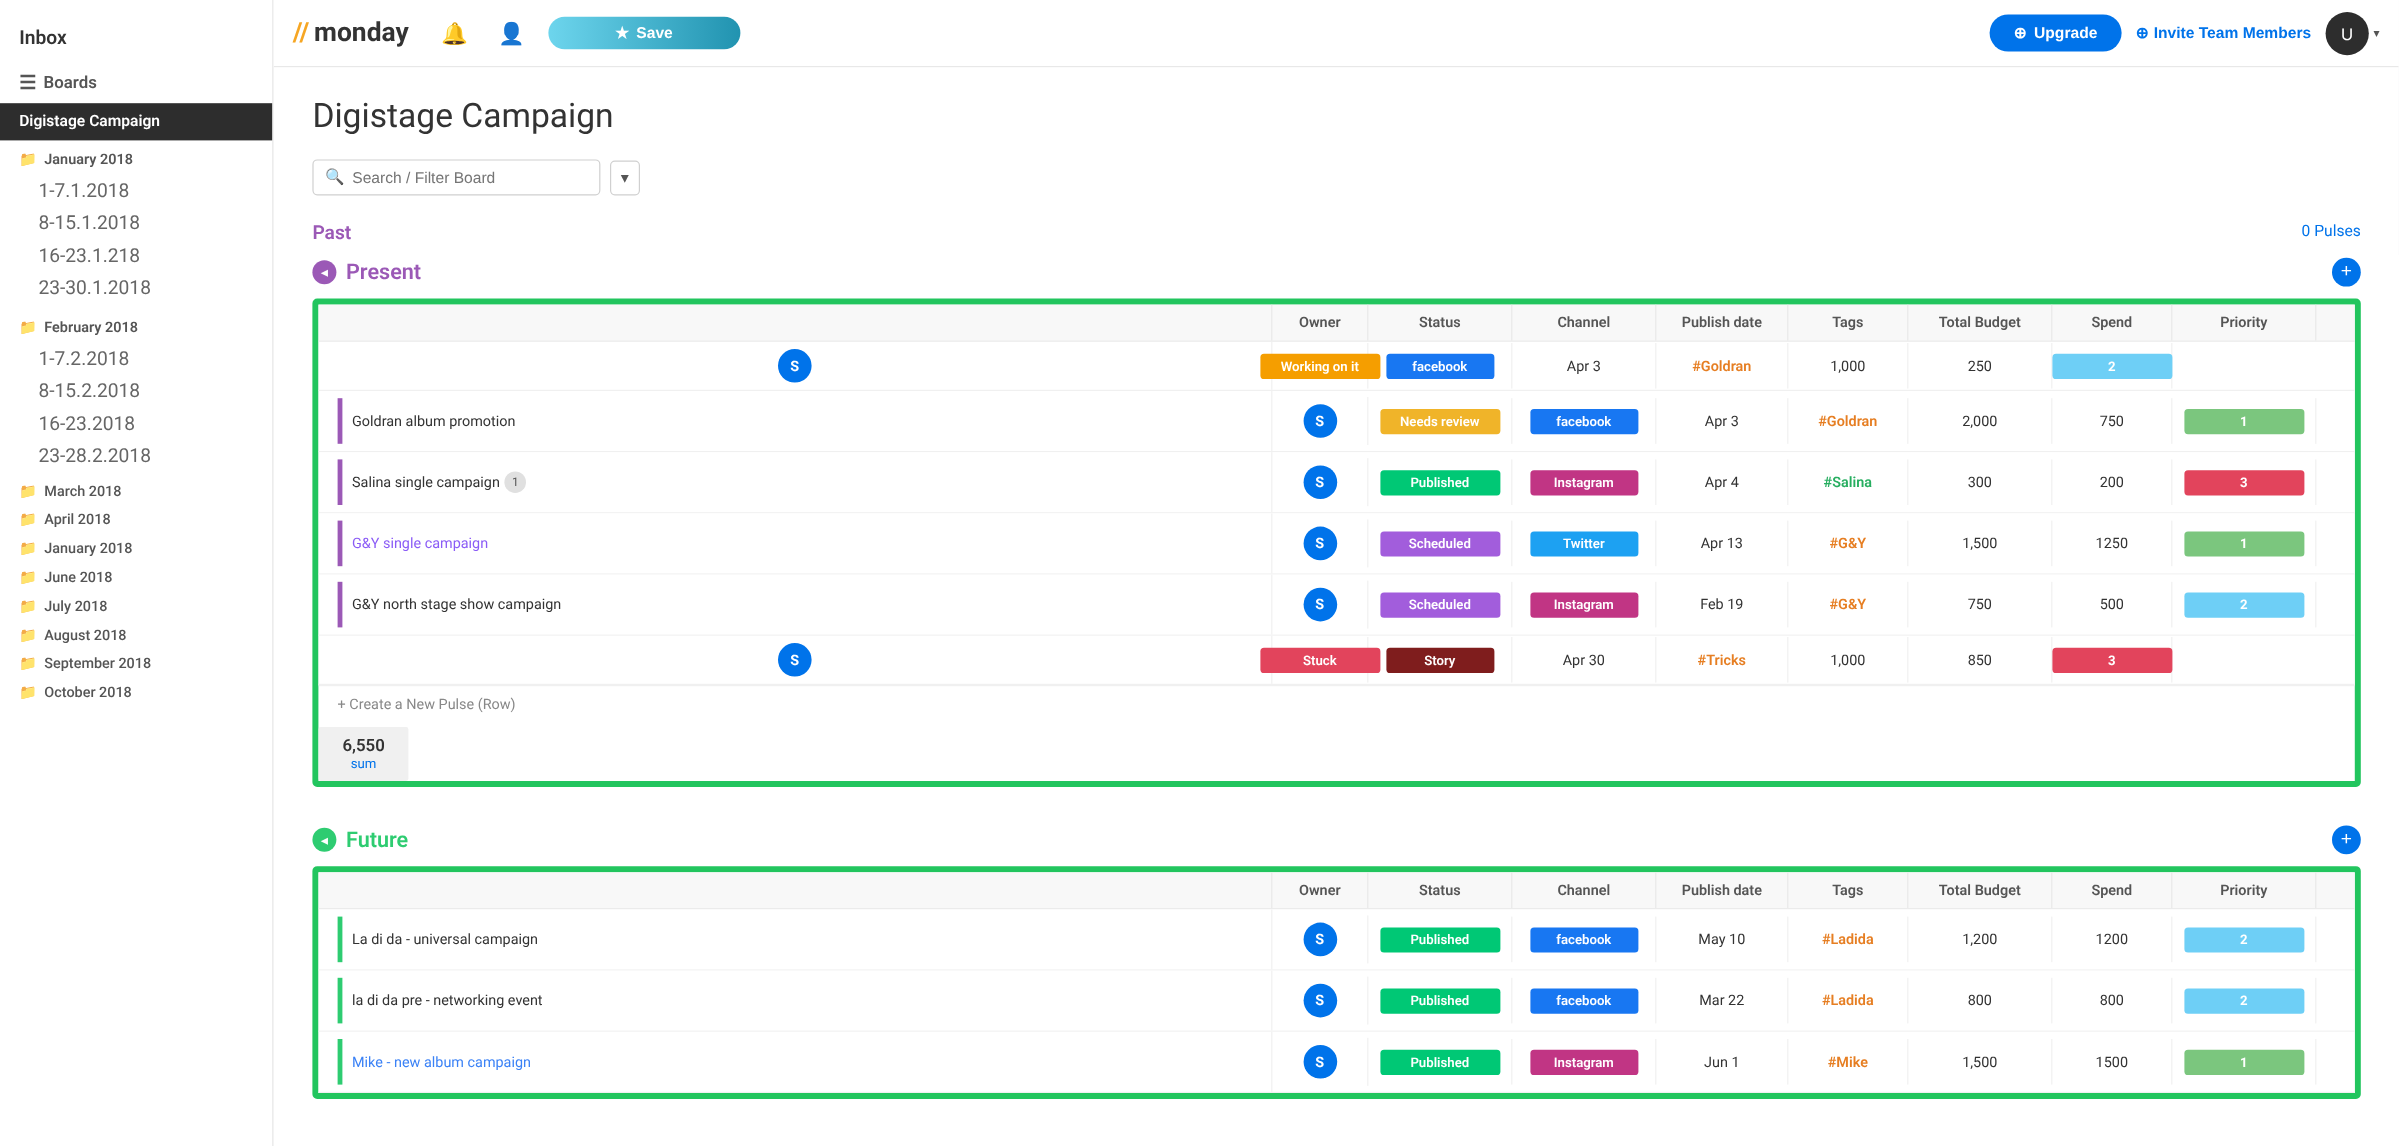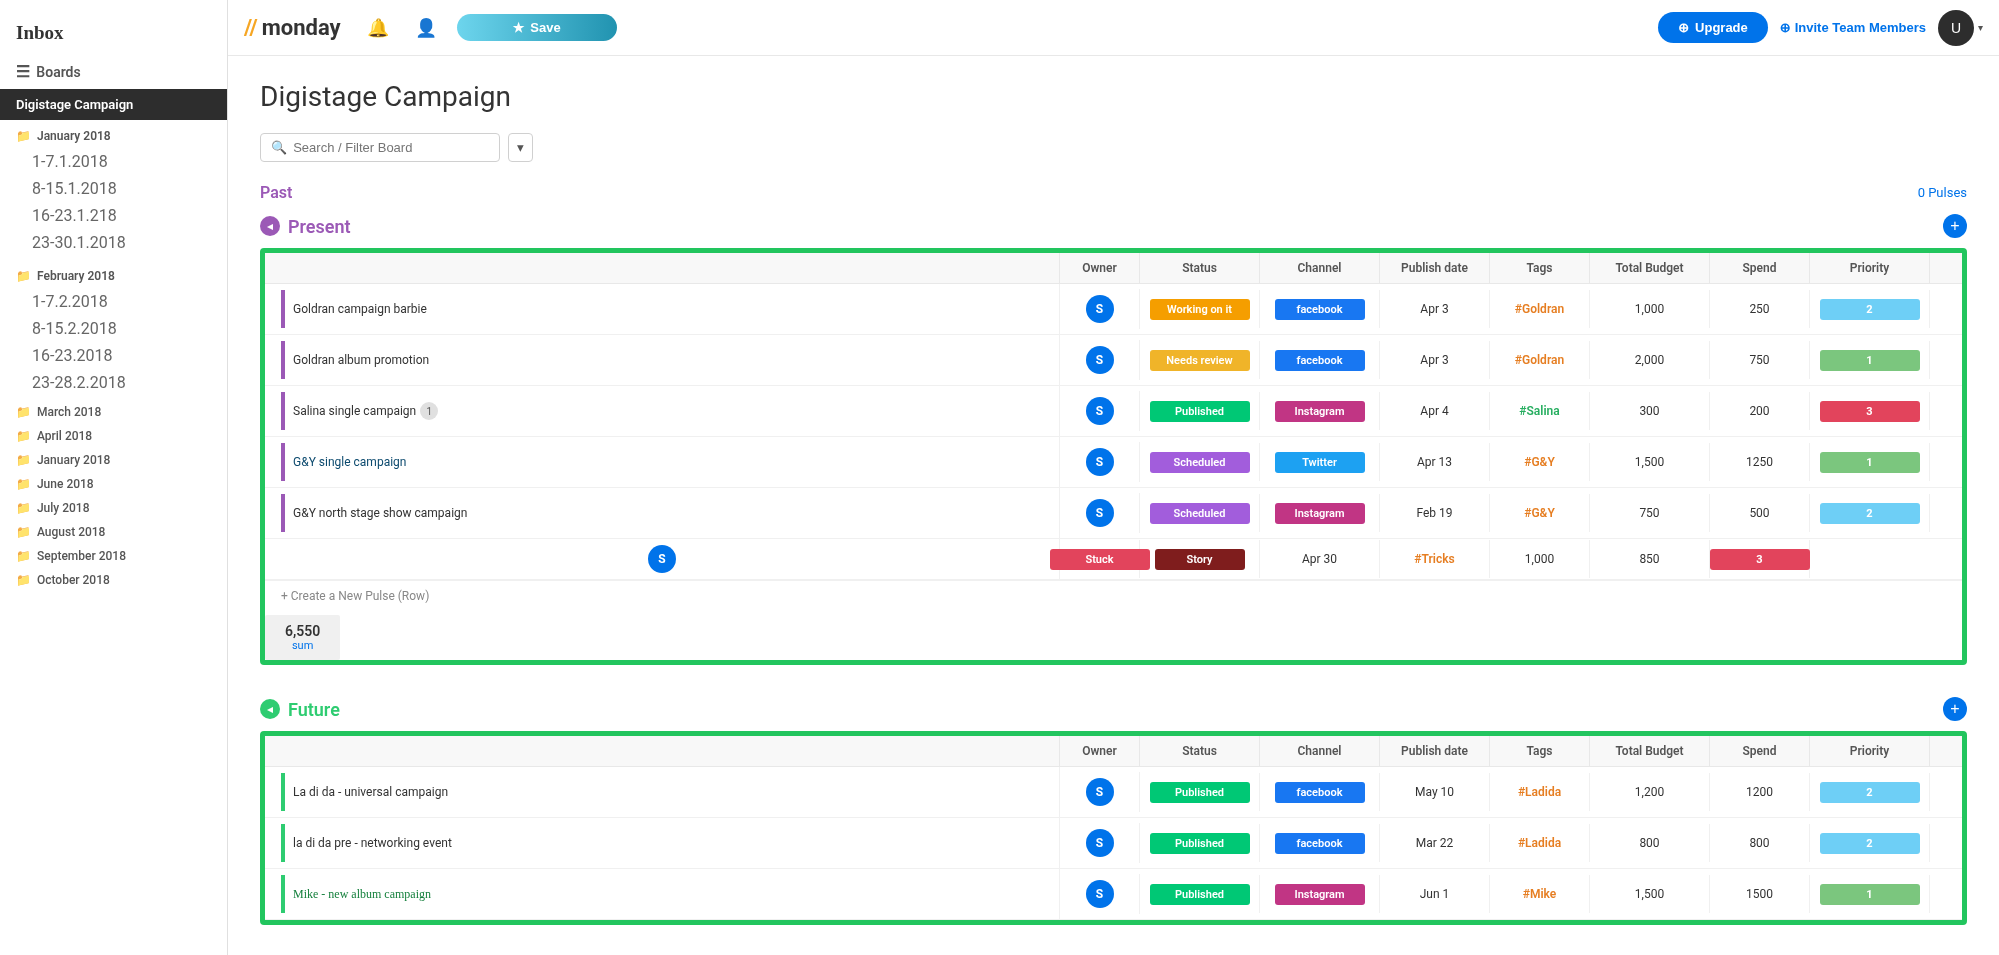--- a/index.html
+++ b/index.html
@@ -1,20 +1,20 @@
 <!DOCTYPE html>
 <html><head>
   <meta charset="utf-8">
   <style>
     * { box-sizing: border-box; margin: 0; padding: 0; }
     body { font-family: -apple-system, BlinkMacSystemFont, 'Segoe UI', Roboto, sans-serif; background: #f5f6f8; display: flex; height: 100vh; overflow: hidden; font-size: 13px; }
 
     
     #sidebar { width: 228px; min-width: 228px; background: #fff; border-right: 1px solid #e0e0e0; display: flex; flex-direction: column; overflow-y: auto; }
-    .sidebar-inbox { padding: 22px 16px 10px; font-size: 19px; font-weight: 600; color: #333; font-family: Liberation Serif, serif; }
+    .sidebar-inbox { padding: 22px 16px 10px; font-size: 16px; font-weight: 600; color: #333; }
     .sidebar-boards-header { padding: 8px 16px; font-size: 14px; font-weight: 600; color: #555; display: flex; align-items: center; gap: 6px; cursor: pointer; }
     .sidebar-boards-header .hamburger { font-size: 16px; }
     .sidebar-active-board { background: #2d2d2d; color: #fff; padding: 8px 16px; font-size: 13px; font-weight: 600; cursor: pointer; }
     .sidebar-group { padding: 4px 0; }
     .sidebar-group-header { display: flex; align-items: center; gap: 6px; padding: 5px 16px; font-size: 12px; font-weight: 600; color: #555; cursor: pointer; }
     .sidebar-group-header .folder-icon { font-size: 12px; color: #888; }
     .sidebar-sub-item { padding: 4px 16px 4px 32px; font-size: 16px; color: #666; cursor: pointer; }
     .sidebar-month-item { display: flex; align-items: center; gap: 6px; padding: 5px 16px; font-size: 12px; font-weight: 500; color: #555; cursor: pointer; }
     .sidebar-month-item .folder-icon { font-size: 12px; color: #888; }
 
@@ -213,25 +213,20 @@
           <div class="table-header-cell">Publish date</div>
           <div class="table-header-cell">Tags</div>
           <div class="table-header-cell">Total Budget</div>
           <div class="table-header-cell">Spend</div>
           <div class="table-header-cell">Priority</div>
           <div class="table-header-cell"></div>
         </div>
 
         <div id="present-rows">
             <div class="table-row">
-    <div class="table-cell name-col">
-      <div style="width:4px; min-width:4px; background:#9b59b6; align-self:stretch; margin-right:8px; min-height:38px;"></div>
-      <span style="cursor:pointer; color:#333;">Goldran campaign barbie</span>
-
-    </div>
     <div class="table-cell">
       <div class="owner-avatar">S</div>
     </div>
     <div class="table-cell">
       <span class="status-pill" style="background:#f59e00;">Working on it</span>
     </div>
     <div class="table-cell">
       <span class="channel-pill" style="background:#1877f2;">facebook</span>
     </div>
     <div class="table-cell">Apr 3</div>
@@ -293,21 +288,21 @@
     <div class="table-cell">300</div>
     <div class="table-cell">200</div>
     <div class="table-cell">
       <span class="priority-pill" style="background:#e2445c;">3</span>
     </div>
     <div class="table-cell"></div>
   </div>
             <div class="table-row">
     <div class="table-cell name-col">
       <div style="width:4px; min-width:4px; background:#9b59b6; align-self:stretch; margin-right:8px; min-height:38px;"></div>
-      <span style="cursor:pointer; color:#0c4a6e;">G&amp;Y single campaign</span>
+      <span style="cursor:pointer; color:#8b5cf6;">G&amp;Y single campaign</span>
 
     </div>
     <div class="table-cell">
       <div class="owner-avatar">S</div>
     </div>
     <div class="table-cell">
       <span class="status-pill" style="background:#a25ddc;">Scheduled</span>
     </div>
     <div class="table-cell">
       <span class="channel-pill" style="background:#1da1f2;">Twitter</span>
@@ -453,21 +448,21 @@
     <div class="table-cell">800</div>
     <div class="table-cell">800</div>
     <div class="table-cell">
       <span class="priority-pill" style="background:#6ecff6;">2</span>
     </div>
     <div class="table-cell"></div>
   </div>
             <div class="table-row">
     <div class="table-cell name-col">
       <div style="width:4px; min-width:4px; background:#2ecc71; align-self:stretch; margin-right:8px; min-height:38px;"></div>
-      <span style="cursor:pointer; color:#15803d;font-family:Liberation Serif, serif;">Mike - new album campaign</span>
+      <span style="cursor:pointer; color:#3b82f6;">Mike - new album campaign</span>
     </div>
     <div class="table-cell">
       <div class="owner-avatar">S</div>
     </div>
     <div class="table-cell">
       <span class="status-pill" style="background:#00c875;">Published</span>
     </div>
     <div class="table-cell">
       <span class="channel-pill" style="background:#c13584;">Instagram</span>
     </div>

